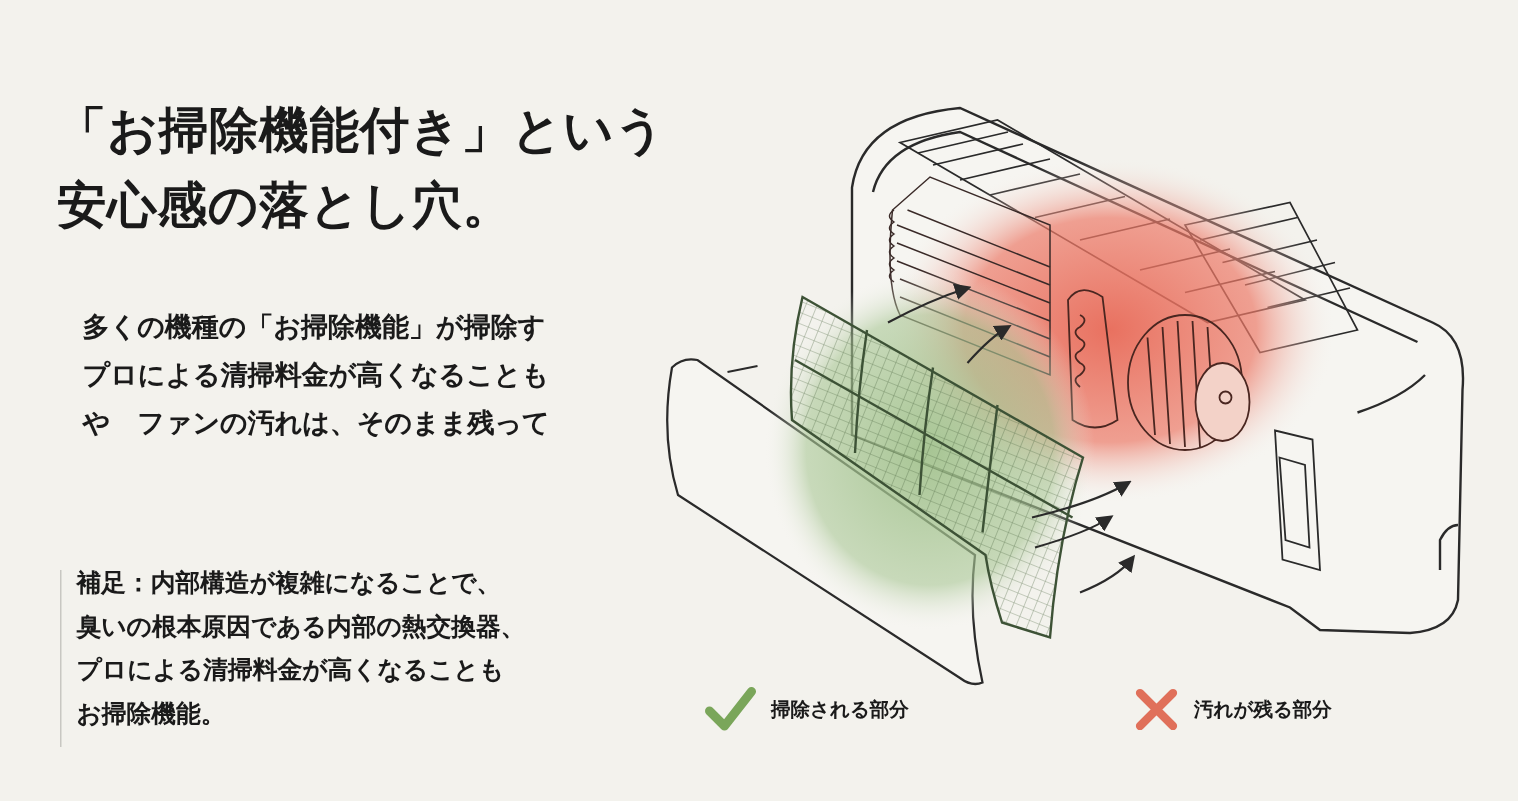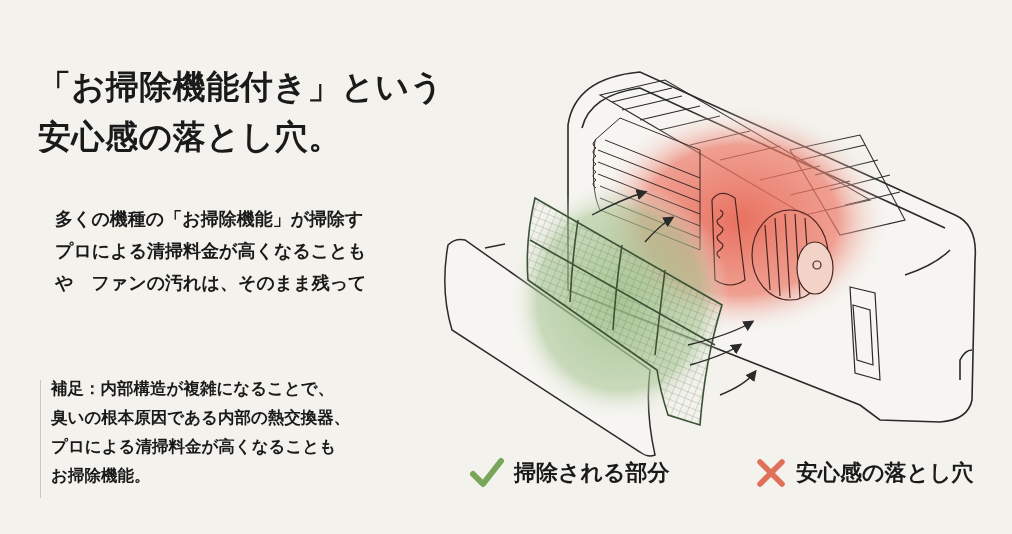--- a/index.html
+++ b/index.html
@@ -28,21 +28,21 @@
     padding-left: 10px;
     height: 118px;
   }
   .note span {
     display: block; font-size: 16.5px; font-weight: bold;
     line-height: 29px; white-space: nowrap; margin-top: 0;
   }
   .note .inner { position: relative; top: -6px; }
   .illustration { position: absolute; left: 430px; top: 60px; width: 580px; height: 400px; }
   .legend { position: absolute; top: 458px; display: flex; align-items: center; }
-  .legend .lbl { font-size: 22px; font-weight: bold; margin-left: 10px; white-space: nowrap; }
+  .legend .lbl { font-size: 13px; font-weight: bold; margin-left: 10px; white-space: nowrap; }
   .legend-clean { left: 470px; }
   .legend-dirty { left: 756px; }
 </style>
 </head>
 <body>
 
 <h1 class="headline">
   <span>「お掃除機能付き」という</span>
   <span>安心感の落とし穴。</span>
 </h1>
@@ -143,14 +143,14 @@
   <svg width="34" height="30" viewBox="0 0 34 30">
     <path d="M3 16 L13 26 L31 3" stroke="#7aa65a" stroke-width="6" fill="none" stroke-linecap="round" stroke-linejoin="round"></path>
   </svg>
   <span class="lbl">掃除される部分</span>
 </div>
 
 <div class="legend legend-dirty">
   <svg width="30" height="30" viewBox="0 0 30 30">
     <path d="M4 4 L26 26 M26 4 L4 26" stroke="#e0705a" stroke-width="5.5" stroke-linecap="round"></path>
   </svg>
-  <span class="lbl">安心感の落とし穴</span>
+  <span class="lbl">汚れが残る部分</span>
 </div>
 
 </body></html>

